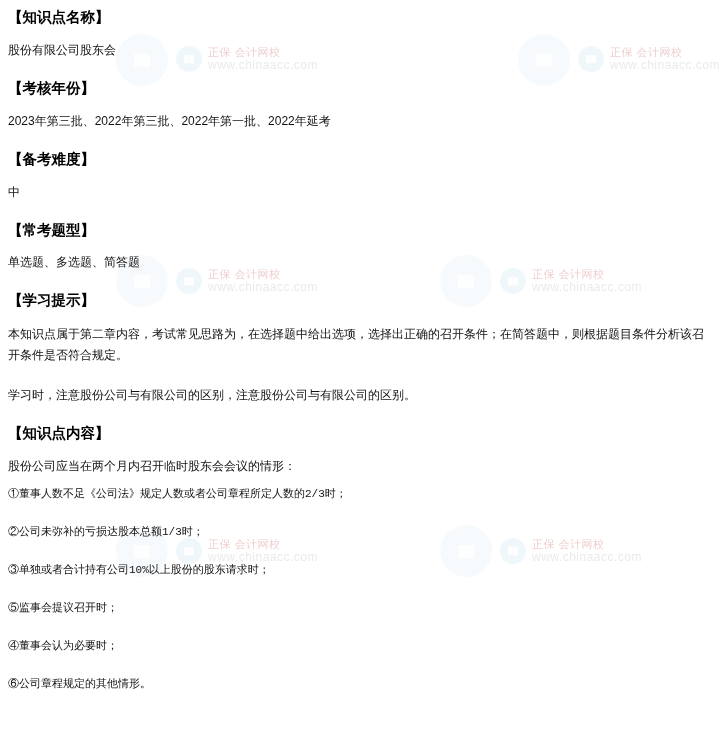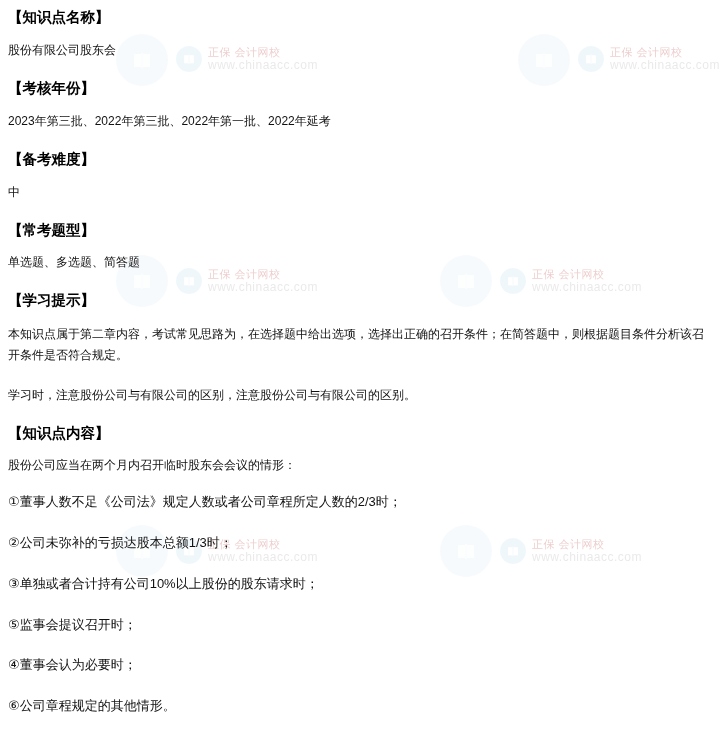--- a/index.html
+++ b/index.html
@@ -81,30 +81,31 @@
     color: #000;
     margin: 0 0 14px 0;
     line-height: 1.3;
   }
   .para {
     font-size: 12px;
     color: #111;
     margin: 0 0 20px 0;
     line-height: 1.5;
   }
-  .para.tight { margin-bottom: 18px; font-family: Liberation Mono, monospace; }
+  .para.tight { margin-bottom: 12px; }
   .para.block {
     margin-bottom: 20px;
     line-height: 1.75;
   }
   .list-item {
-    font-size: 13px;
+    font-size: 11px;
     color: #111;
     margin: 0 0 22px 0;
     line-height: 1.45;
+    font-family: Liberation Mono, monospace;
   }
 </style>
 </head>
 <body>
 
 <div class="watermark-layer">
 
   <div class="wm-big" style="left:116px; top:34px;">
     <div class="circle">
       <svg width="26" height="26" viewBox="0 0 26 26">

